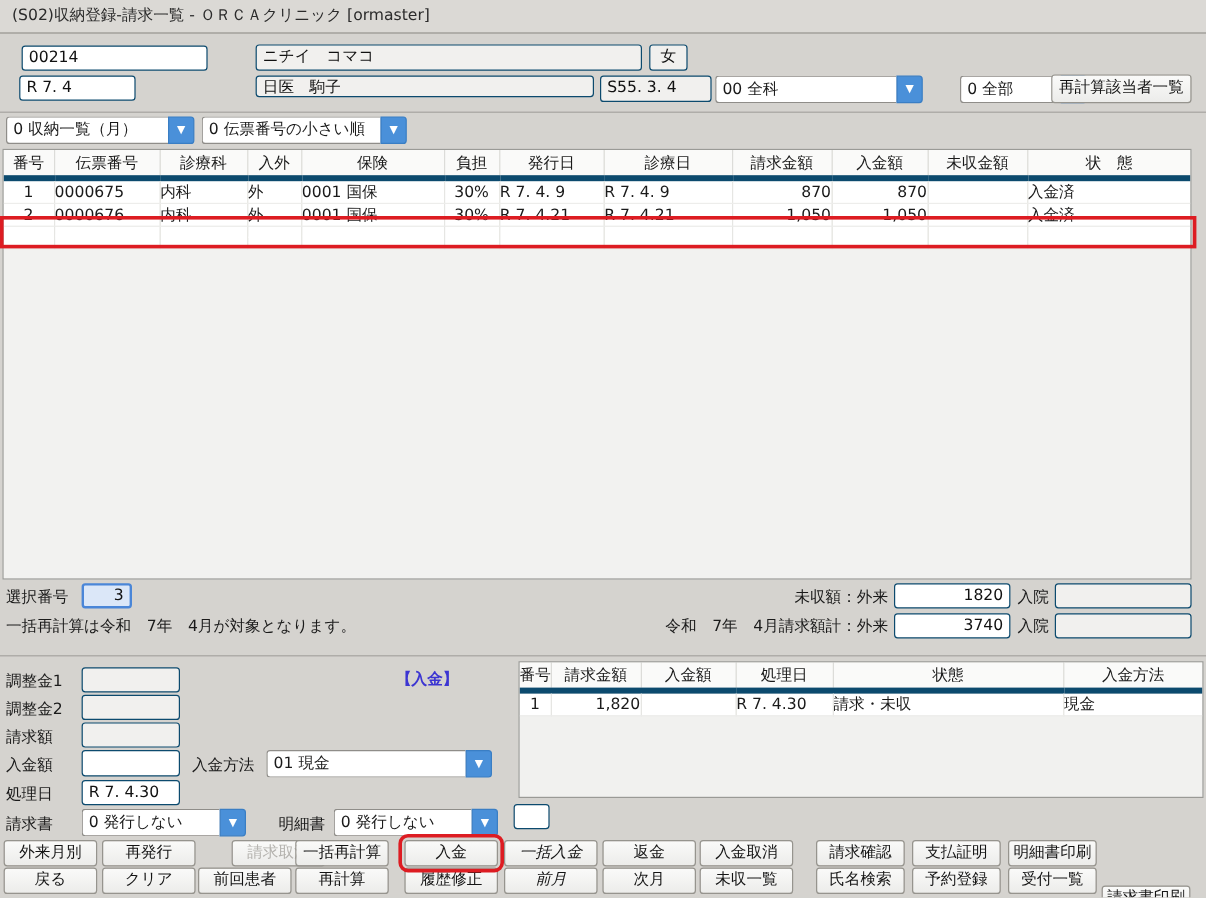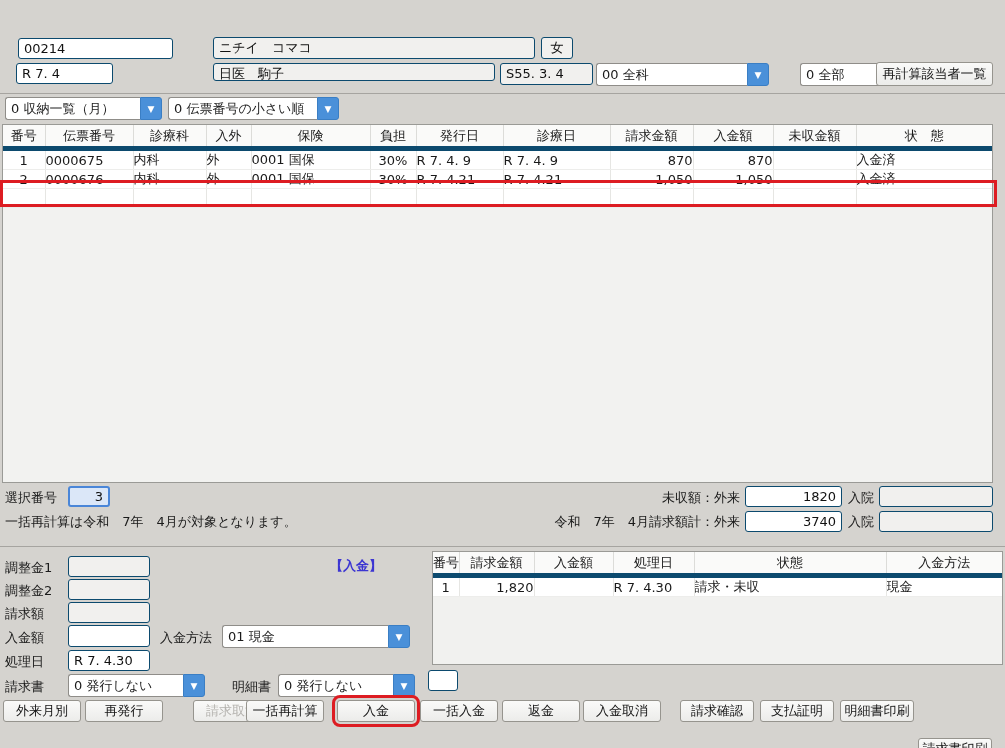--- a/index.html
+++ b/index.html
@@ -31,28 +31,31 @@
   
   .red-annot{border:3px solid #dd1c22;background:transparent;pointer-events:none;z-index:6;}
   
   #pay-panel{left:432px;top:551px;width:571px;height:114px;background:#f1f1ef;border:1px solid #9a9a96;overflow:hidden;}
   .section-title{color:#3c35d2;font-weight:bold;}
   
   .btn{position:absolute;box-sizing:border-box;height:22px;background:linear-gradient(#fafaf9,#ececea);border:1px solid #96948e;border-radius:3px;text-align:center;line-height:19px;font-size:13px;color:#141414;white-space:nowrap;overflow:hidden;}
   .btn.disabled{color:#b4b2ae;margin-left:28px;}
   .btn.hl{outline:3px solid #dd1c22;outline-offset:2px;z-index:4;}
   .b1{left:3px;width:78px;} .b2{left:85px;width:78px;} .b3{left:165px;width:78px;} .b4{left:246px;width:78px;}
-  .b5{left:337px;width:78px;} .b6{left:420px;width:78px;} .b7{left:502px;width:78px;} .b8{left:583px;width:78px;}
+  .b5{left:337px;width:78px;} .b6{left:420px;width:78px;font-style:italic;} .b7{left:502px;width:78px;} .b8{left:583px;width:78px;}
   .b9{left:680px;width:74px;} .b10{left:760px;width:74px;} .b11{left:840px;width:74px;} .b12{left:918px;width:74px;margin-top:38px;}
 </style>
 </head>
 <body>
 
 <div id="screen">
 
+  <div class="abs titlebar">
+    <span>(S02)収納登録-請求一覧 - ＯＲＣＡクリニック [ormaster]</span>
+  </div>
 
   <input class="abs field" style="left: 18px; top: 38px; width: 155px;" value="00214">
   <div class="abs field ro" style="left:213px;top:37px;width:322px;height:22px;">ニチイ　コマコ</div>
   <div class="abs field ro ctr" style="left:541px;top:37px;width:32px;height:22px;">女</div>
 
   <input class="abs field" style="left: 16px; top: 63px; width: 97px;" value="R 7. 4">
   <div class="abs field ro" style="left:213px;top:63px;width:282px;height:18px;">日医　駒子</div>
   <div class="abs field ro" style="left:500px;top:63px;width:93px;height:22px;">S55. 3. 4</div>
 
   <div class="abs dd" style="left:596px;top:63px;">
@@ -243,14 +246,28 @@
     <div class="btn b4">一括再計算</div>
     <div class="btn b5 hl">入金</div>
     <div class="btn b6">一括入金</div>
     <div class="btn b7">返金</div>
     <div class="btn b8">入金取消</div>
     <div class="btn b9">請求確認</div>
     <div class="btn b10">支払証明</div>
     <div class="btn b11">明細書印刷</div>
     <div class="btn b12">請求書印刷</div>
   </div>
+  <div class="abs" style="left:0;top:723px;width:1005px;height:22px;">
+    <div class="btn b1">戻る</div>
+    <div class="btn b2">クリア</div>
+    <div class="btn b3">前回患者</div>
+    <div class="btn b4">再計算</div>
+    <div class="btn b5">履歴修正</div>
+    <div class="btn b6">前月</div>
+    <div class="btn b7">次月</div>
+    <div class="btn b8">未収一覧</div>
+    <div class="btn b9">氏名検索</div>
+    <div class="btn b10">予約登録</div>
+    <div class="btn b11">受付一覧</div>
+    <div class="btn b12">登録</div>
+  </div>
 
 </div>
 
 </body></html>

